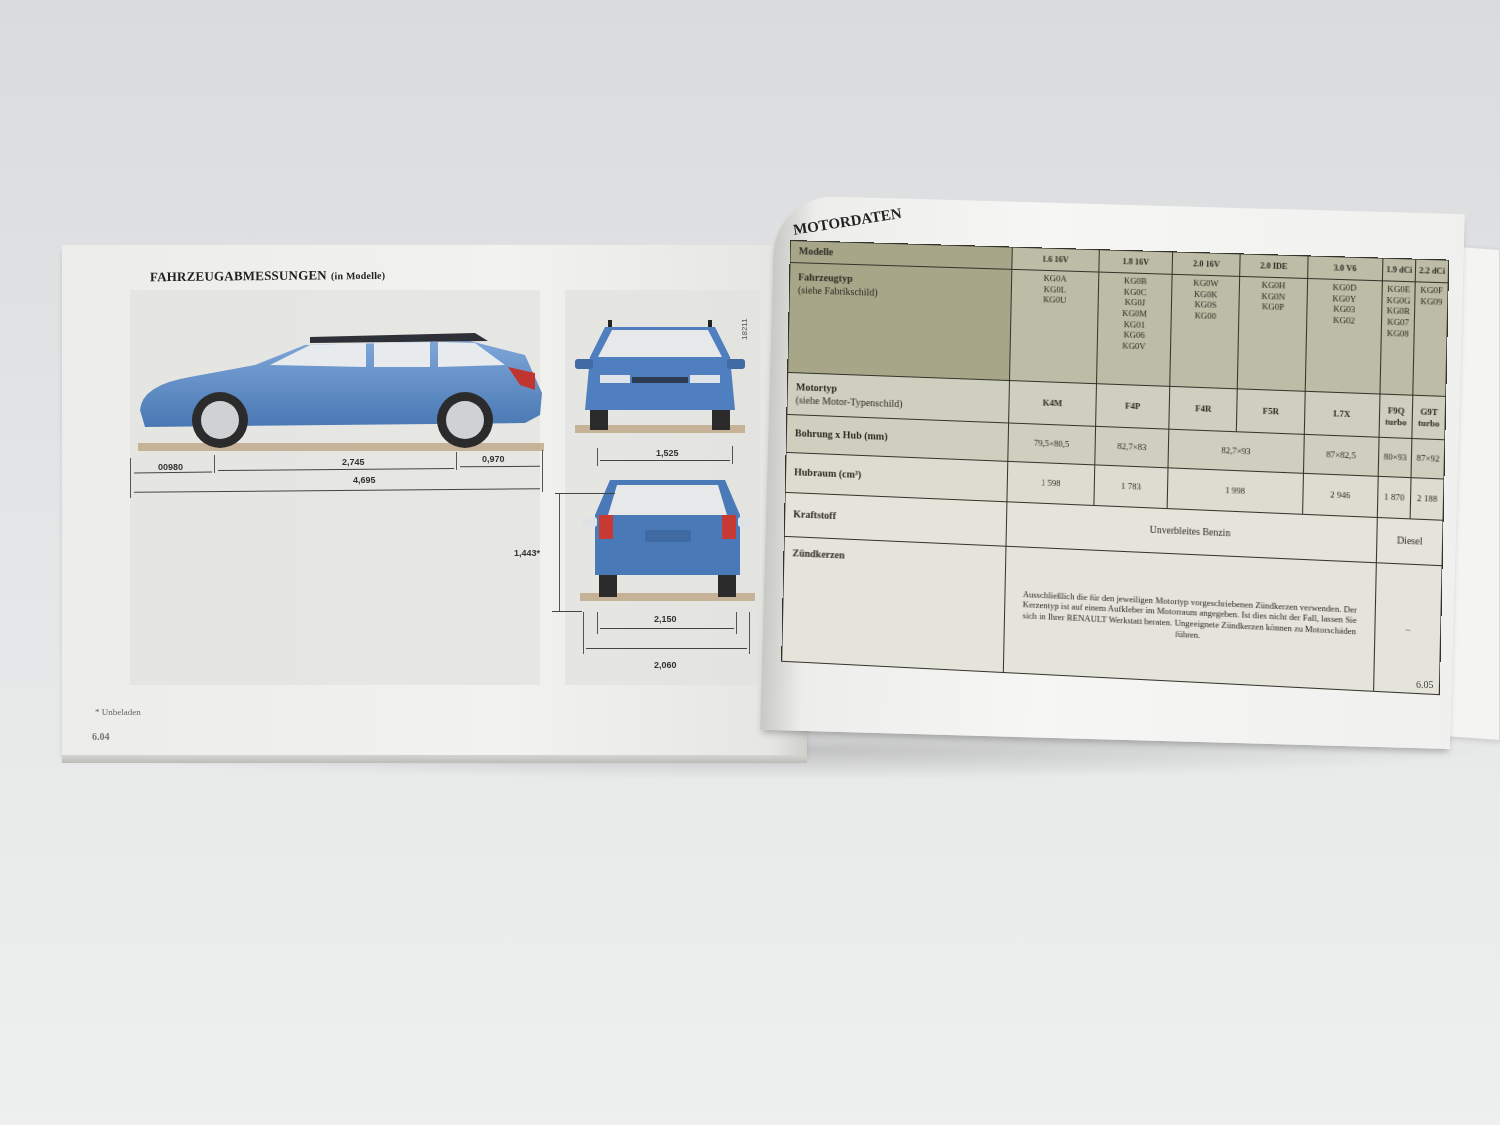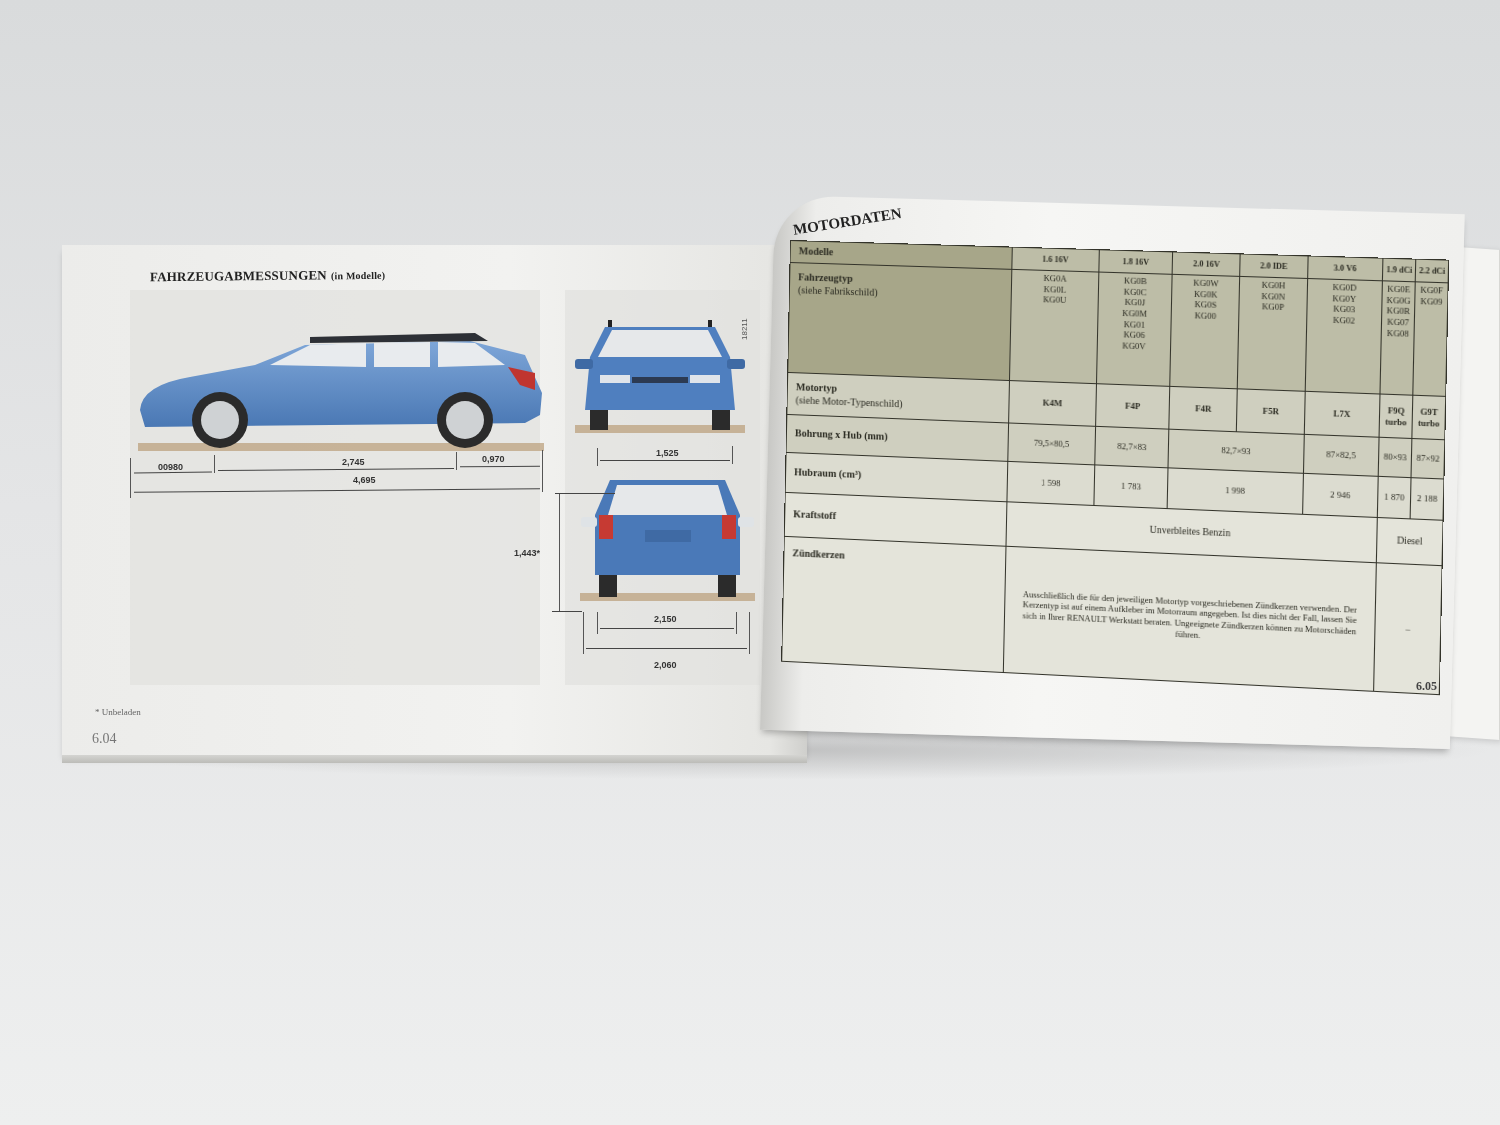--- a/index.html
+++ b/index.html
@@ -58,22 +58,22 @@
     position: absolute; font-family: "Liberation Sans", sans-serif;
     font-size: 9px; font-weight: bold; color: #333;
   }
   .dimline { position: absolute; height: 1px; background: #444; }
   .vline { position: absolute; width: 1px; background: #555; }
   .code-vert {
     position: absolute; left: 740px; top: 318px; font-family: "Liberation Sans", sans-serif;
     font-size: 8px; color: #555; transform: rotate(-90deg); transform-origin: left top;
   }
   .footnote { position: absolute; left: 95px; top: 707px; font-size: 9px; color: #666; }
-  .page-num-left { position: absolute; left: 92px; top: 731px; font-size: 14px; color: #777; font-weight: normal; }
-  .page-num-right { position: absolute; left: 1416px; top: 679px; font-size: 12px; color: #444; font-weight: bold; }
+  .page-num-left { position: absolute; left: 92px; top: 731px; font-size: 10px; color: #777; font-weight: bold; }
+  .page-num-right { position: absolute; left: 1416px; top: 679px; font-size: 10px; color: #444; font-weight: normal; }
 
   
   .motor-title {
     position: absolute; left: 792px; top: 222px;
     font-family: "Liberation Serif", serif; font-weight: bold;
     font-size: 15px; color: #222;
     transform: rotate(-9deg); transform-origin: left top;
   }
   .table-wrap {
     position: absolute; left: 790px; top: 240px; width: 640px; height: 440px;

